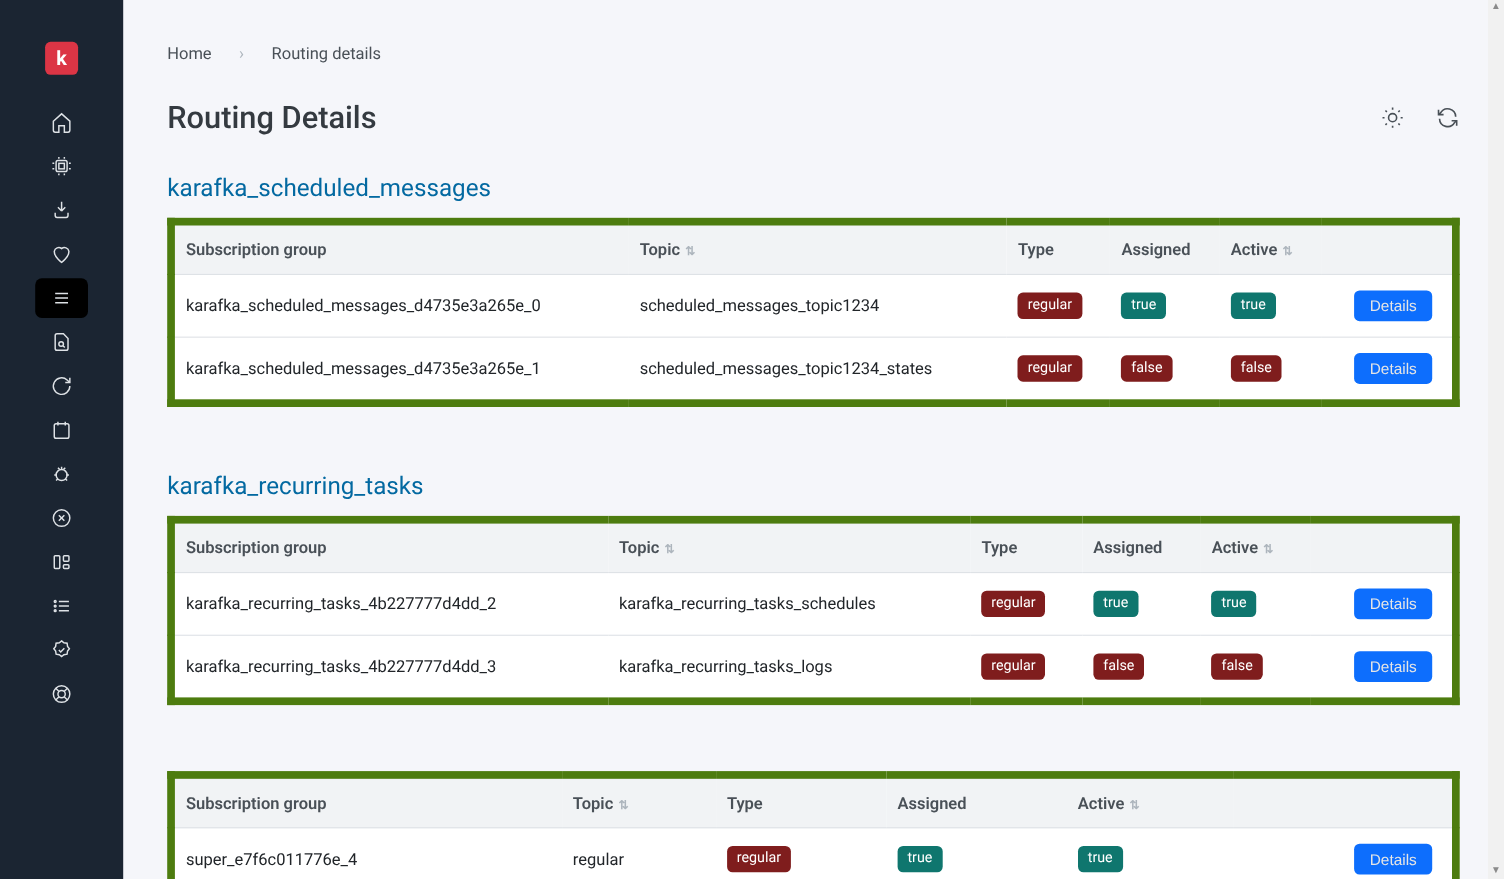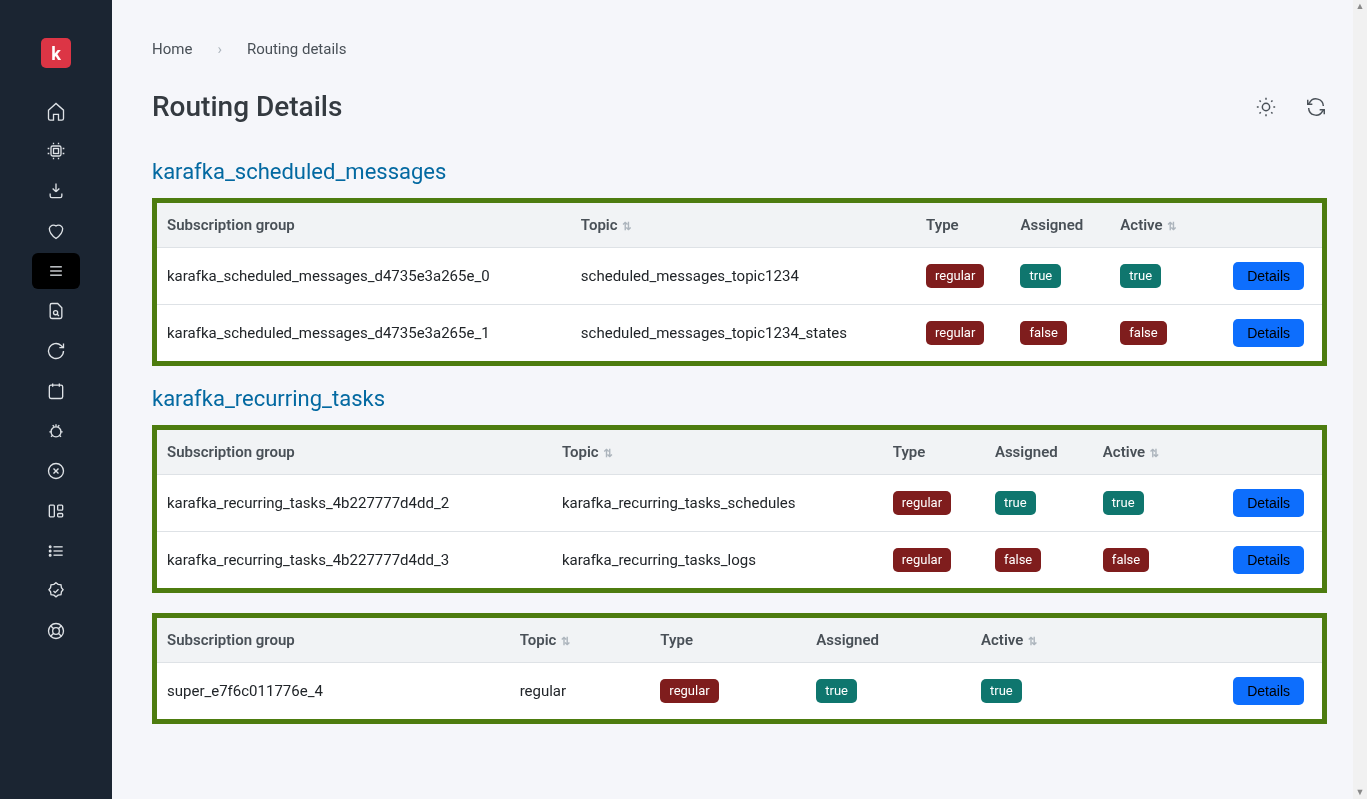--- a/index.html
+++ b/index.html
@@ -111,22 +111,22 @@
     .section-title {
       font-size: 22px;
       font-weight: 400;
       color: #0369a1;
       margin-bottom: 14px;
     }
     table {
       width: 100%;
       border-collapse: collapse;
       background: #fff;
-      border: 5px solid #4d7c0f;
-      margin-bottom: 20px;
+      border: 7px solid #4d7c0f;
+      margin-bottom: 60px;
     }
     thead th {
       background: #f1f3f5;
       text-align: left;
       padding: 13px 10px;
       font-weight: 600;
       color: #495057;
       border-bottom: 1px solid #dee2e6;
       font-size: 15px;
     }
@@ -146,21 +146,21 @@
       padding: 3px 9px;
       border-radius: 5px;
       font-size: 13px;
       color: #fff;
       line-height: 1.4;
     }
     .badge-gray { background: #7f1d1d; }
     .badge-green { background: #0f766e; }
     .btn-details {
       background: #0d6efd;
-      color: #000000;
+      color: #e5e5e5;
       border: none;
       padding: 6px 14px;
       border-radius: 5px;
       font-size: 14px;
       cursor: pointer;
     }
     .details-cell {
       text-align: right;
       padding-right: 18px !important;
     }

